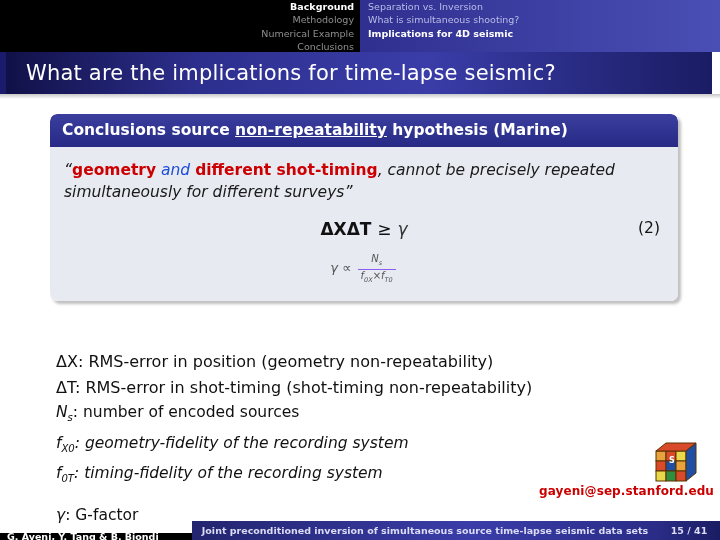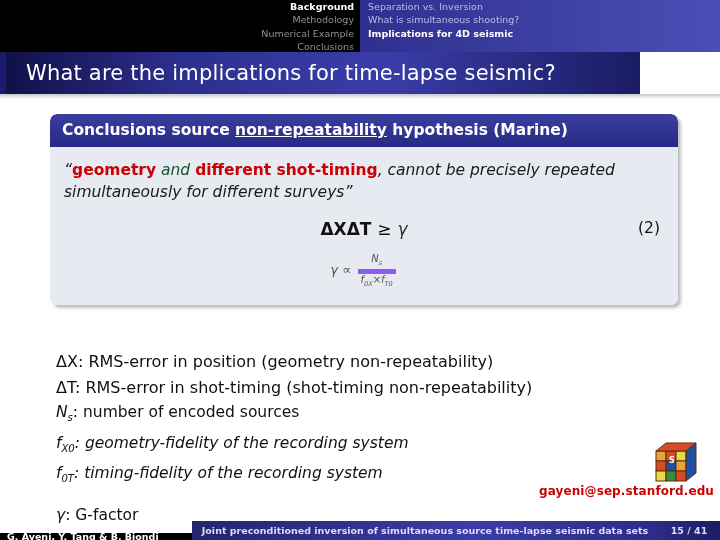--- a/index.html
+++ b/index.html
@@ -58,21 +58,21 @@
   }
   .topbar-left .nav-item { color: #8f8f8f; }
   .topbar-left .nav-item.active { color: #ffffff; font-weight: bold; }
   .topbar-right .nav-item { color: #b9bde8; }
   .topbar-right .nav-item.active { color: #ffffff; font-weight: bold; }
 
   
   .titleband {
     position: absolute;
     top: 52px; left: 0;
-    width: 640px;
+    width: 712px;
     height: 42px;
     background: linear-gradient(to right, #101046 0%, #2d2f8e 28%, #3a3da8 60%, #1a1c63 100%);
     display: flex;
     align-items: center;
   }
   .titleband .title {
     color: #ffffff;
     font-size: 21px;
     padding-left: 26px;
     letter-spacing: 0.2px;
@@ -129,21 +129,21 @@
     border-bottom-left-radius: 7px;
     border-bottom-right-radius: 7px;
   }
   .quote {
     font-size: 15.5px;
     color: #1a1a1a;
     font-style: italic;
     line-height: 22px;
   }
   .quote .hi { color: #cc0000; font-weight: bold; font-style: normal; }
-  .quote .nohi { color: #14532d; }
+  .quote .nohi { color: #1d4ed8; }
 
   .equation {
     position: relative;
     margin-top: 16px;
     text-align: center;
     font-size: 17px;
     color: #111111;
     font-weight: bold;
   }
   .equation .geq { font-weight: normal; }
@@ -167,21 +167,21 @@
     display: inline-block;
     vertical-align: middle;
     text-align: center;
     font-size: 10px;
     line-height: 11px;
     margin: 0 2px;
     position: relative;
     top: 1px;
   }
   .frac .num { display: block; padding: 0 3px; }
-  .frac .den { display: block; border-top: 5px solid #8b5cf6; padding: 0 3px; }
+  .frac .den { display: block; border-top: 1px solid #8b5cf6; padding: 0 3px; }
   .ital { font-style: italic; }
   sub { font-size: 0.65em; }
 
   
   .defs {
     position: absolute;
     left: 56px;
     top: 250px;
     width: 640px;
   }

